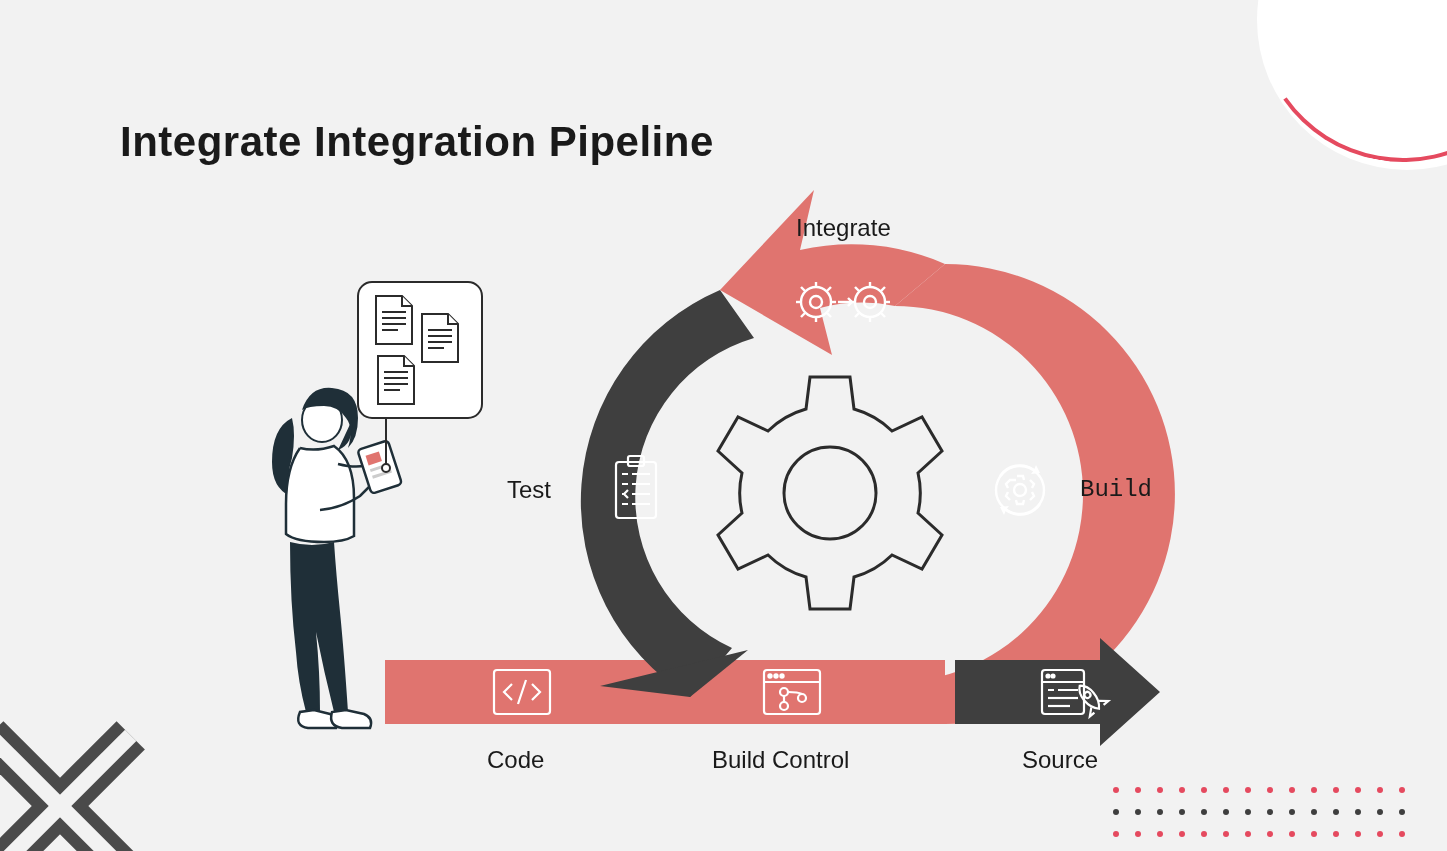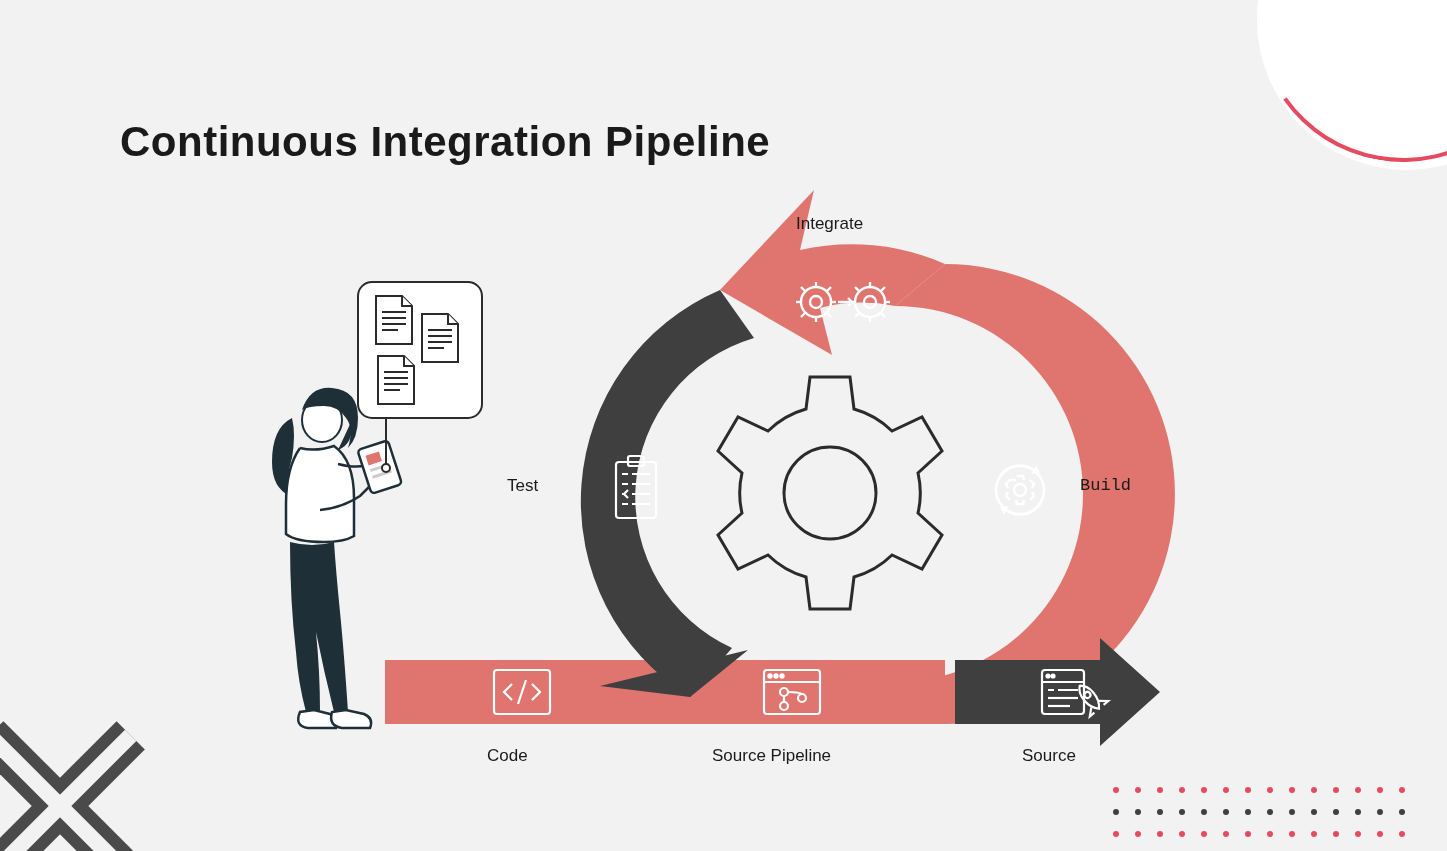--- a/index.html
+++ b/index.html
@@ -16,21 +16,21 @@
   .title {
     position: absolute;
     left: 120px;
     top: 118px;
     font-size: 42px;
     font-weight: 600;
     letter-spacing: 0.5px;
   }
   .stage-label {
     position: absolute;
-    font-size: 17px;
+    font-size: 24px;
     font-weight: 500;
     color: #1a1a1a;
   }
   svg.diagram {
     position: absolute;
     left: 0;
     top: 0;
   }
   
   .corner-arc {
@@ -88,21 +88,21 @@
   .cross-deco .h { left: 0; top: 80px; width: 200px; height: 40px; }
   .cross-deco .v { left: 80px; top: 0; width: 40px; height: 200px; }
   .cross-deco .inner-h { left: 0; top: 92px; width: 200px; height: 16px; background: #f2f2f2; }
   .cross-deco .inner-v { left: 92px; top: 0; width: 16px; height: 200px; background: #f2f2f2; }
 </style>
 </head>
 <body>
 
 <div class="corner-arc"></div>
 
-<div class="title">Continuous Integration Pipeline</div>
+<div class="title">Integrate Integration Pipeline</div>
 
 <svg class="diagram" width="1447" height="851" viewBox="0 0 1447 851">
   <defs>
     <marker id="arrowDark" markerWidth="1" markerHeight="1" refX="0" refY="0"></marker>
   </defs>
 
   <g>
     <rect x="385" y="660" width="560" height="64" fill="#e0746f"></rect>
   </g>
 
@@ -308,21 +308,21 @@
         <line x1="-12" y1="-8" x2="12" y2="-8"></line>
           <line x1="-12" y1="-2" x2="12" y2="-2"></line>
         <line x1="-12" y1="4" x2="12" y2="4"></line>
           <line x1="-12" y1="10" x2="4" y2="10"></line>
       </g>
     </g>
   </g>
 </svg>
 
 <div class="stage-label" style="left:487px; top:746px;">Code</div>
-<div class="stage-label" style="left:712px; top:746px;">Source Pipeline</div>
+<div class="stage-label" style="left:712px; top:746px;">Build Control</div>
 <div class="stage-label" style="left:1080px; top:476px;font-family:Liberation Mono, monospace;">Build</div>
 <div class="stage-label" style="left:796px; top:214px;">Integrate</div>
 <div class="stage-label" style="left:507px; top:476px;">Test</div>
 <div class="stage-label" style="left:1022px; top:746px;">Source</div>
 
 <div class="cross-deco">
   <div class="h"></div>
     <div class="v"></div>
   <div class="inner-h"></div>
     <div class="inner-v"></div>

